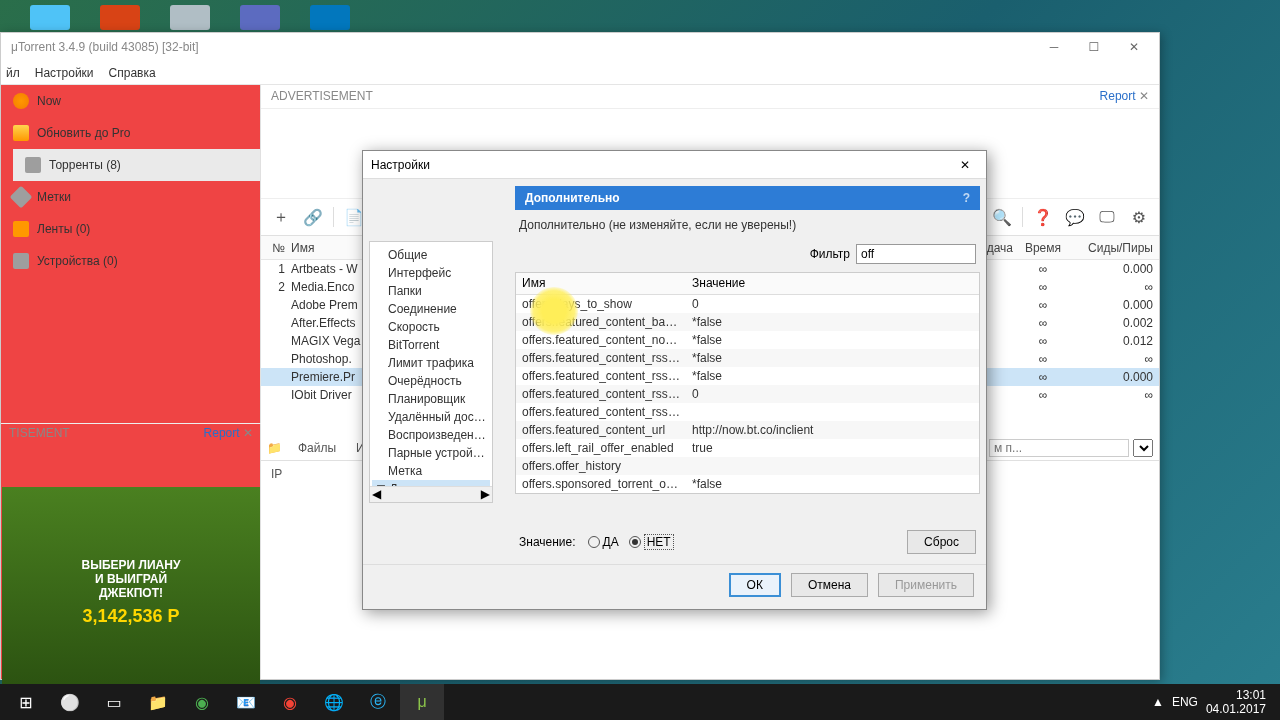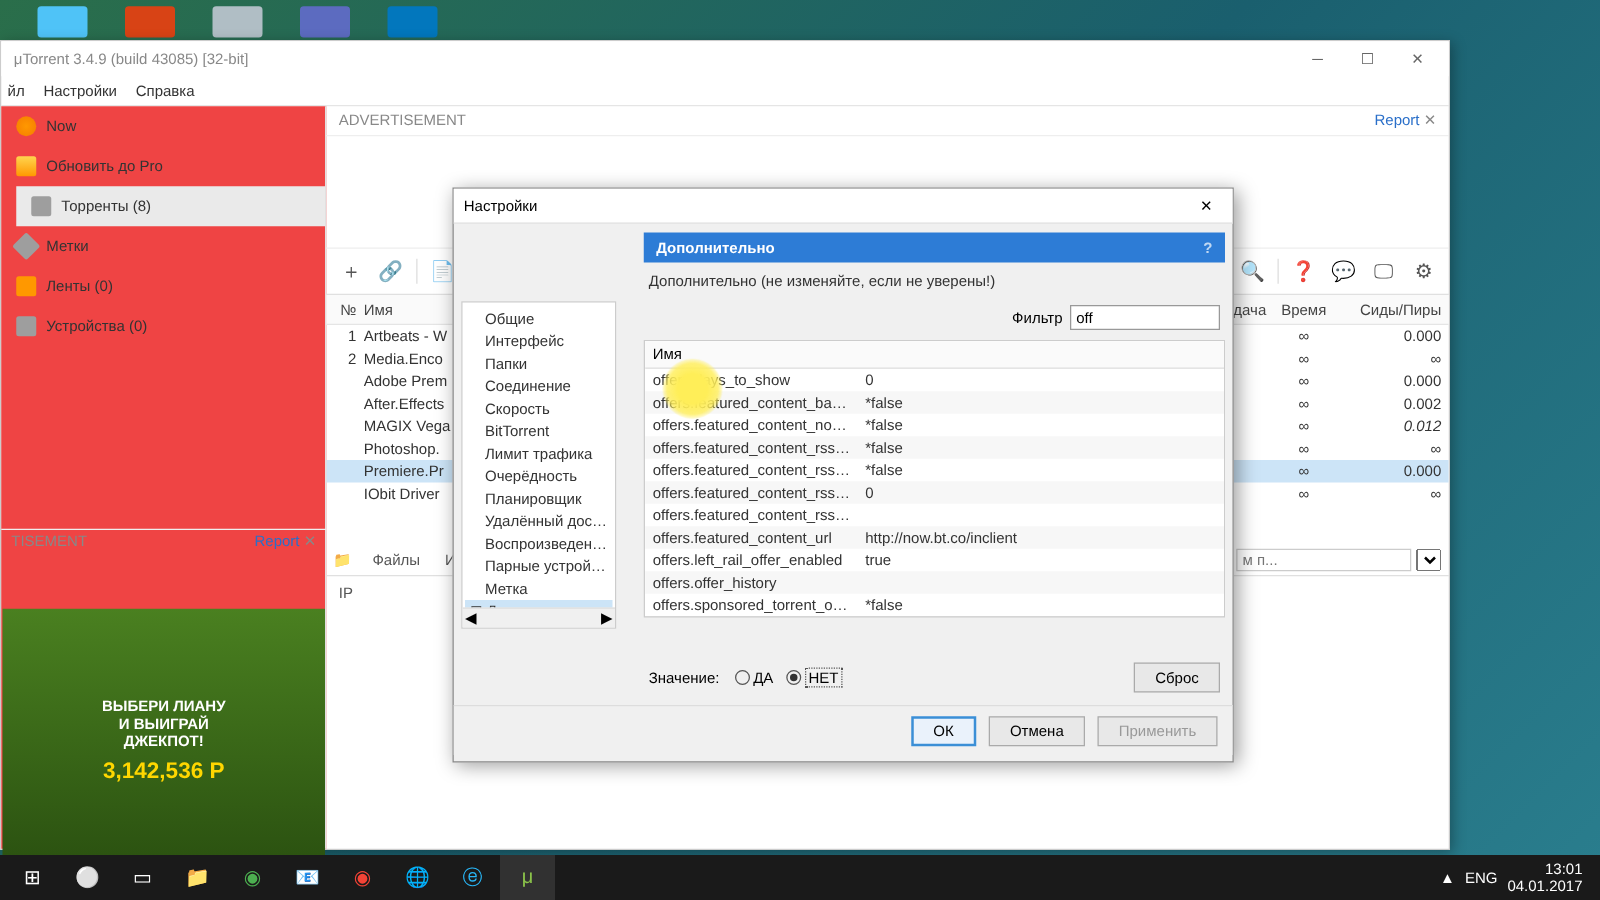--- a/index.html
+++ b/index.html
@@ -201,21 +201,21 @@
               <div class="col-name">After.Effects</div>
               <div class="col-r" style="width:50px;"></div>
               <div class="col-t">∞</div>
               <div class="col-r" style="width:80px;">0.002</div>
             </div>
             <div class="tor-row">
               <div class="col-n"></div>
               <div class="col-name">MAGIX Vega</div>
               <div class="col-r" style="width:50px;"></div>
               <div class="col-t">∞</div>
-              <div class="col-r" style="width:80px;font-style:italic;">0.012</div>
+              <div class="col-r" style="width:80px;">0.012</div>
             </div>
             <div class="tor-row">
               <div class="col-n"></div>
               <div class="col-name">Photoshop.</div>
               <div class="col-r" style="width:50px;"></div>
               <div class="col-t">∞</div>
               <div class="col-r" style="width:80px;">∞</div>
             </div>
             <div class="tor-row sel">
               <div class="col-n"></div>
@@ -291,20 +291,21 @@
         <span class="help">?</span>
       </div>
       <div class="dlg-warn">Дополнительно (не изменяйте, если не уверены!)</div>
       <div class="dlg-filter">
         <span>Фильтр</span>
         <input type="text" value="off" style="">
       </div>
       <div class="dlg-grid">
         <div class="grid-head">
           <div class="gc-name">Имя</div>
+          <div class="gc-val">Значение</div>
         </div>
         <div id="grid-rows">
             <div class="grid-row">
               <div class="gc-name">offers.days_to_show</div>
               <div class="gc-val">0</div>
             </div>
             <div class="grid-row">
               <div class="gc-name">offers.featured_content_badge...</div>
               <div class="gc-val">*false</div>
             </div>

